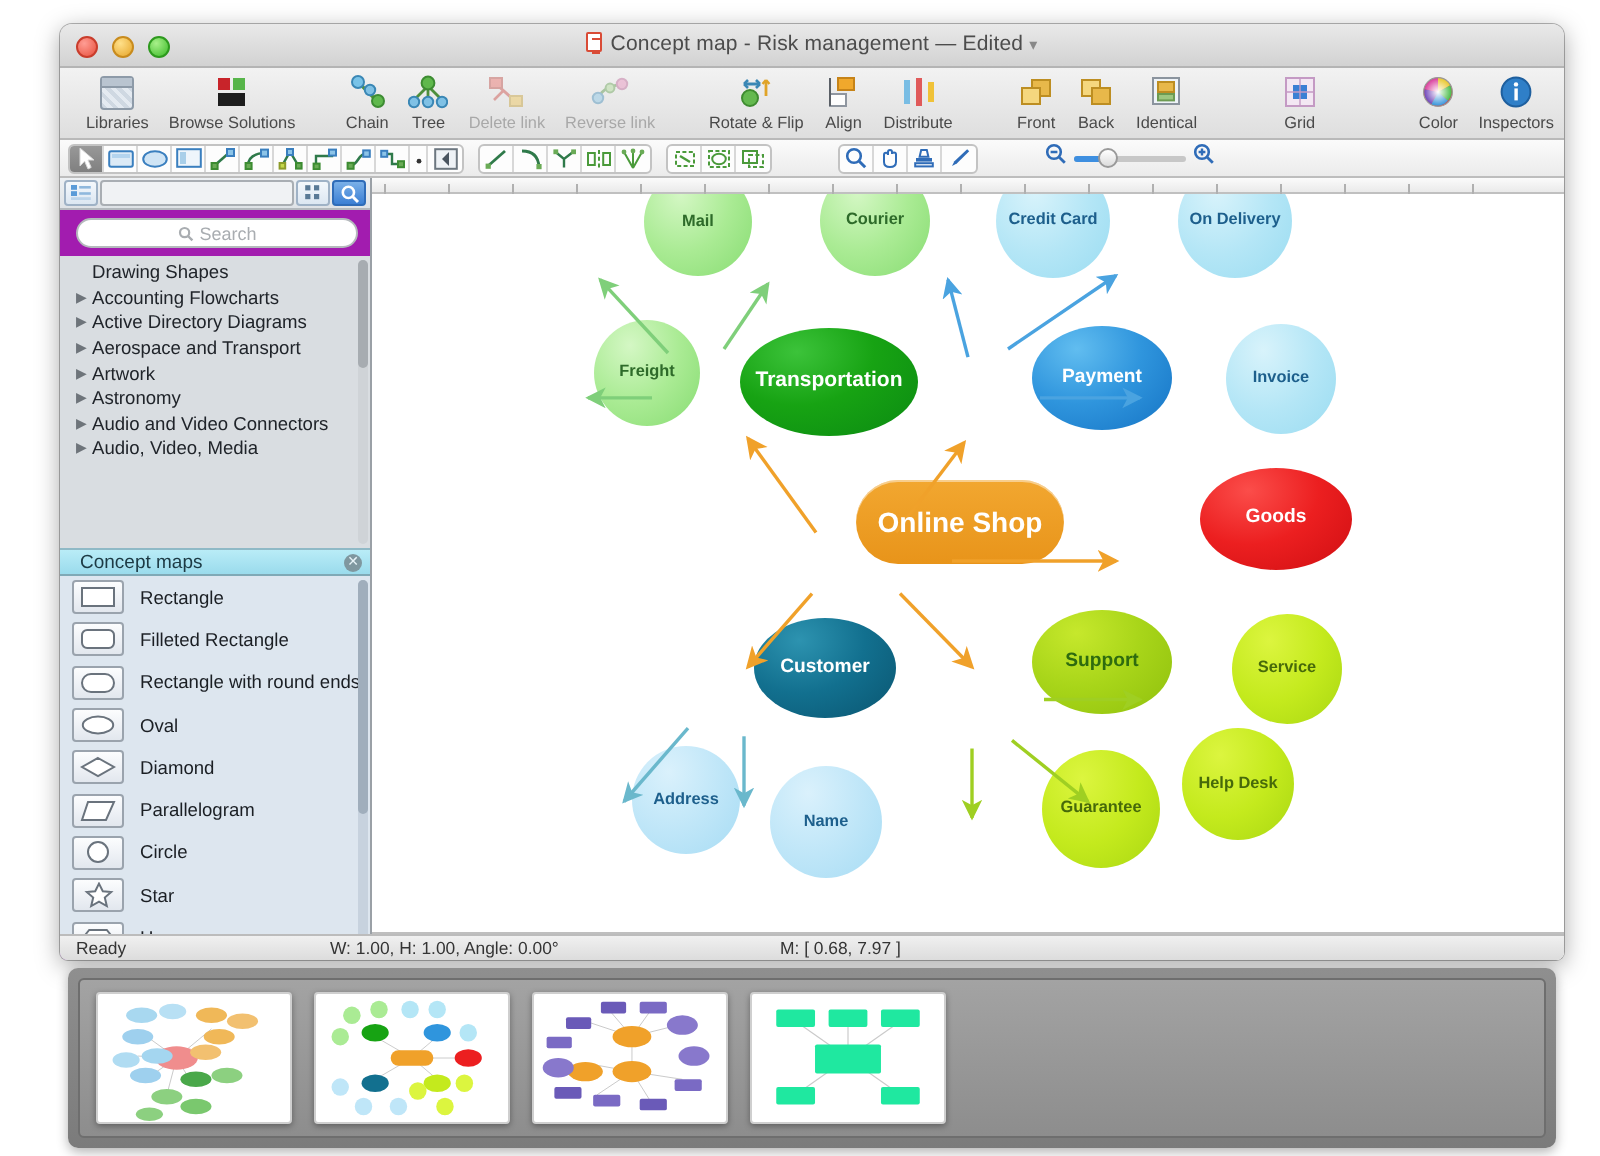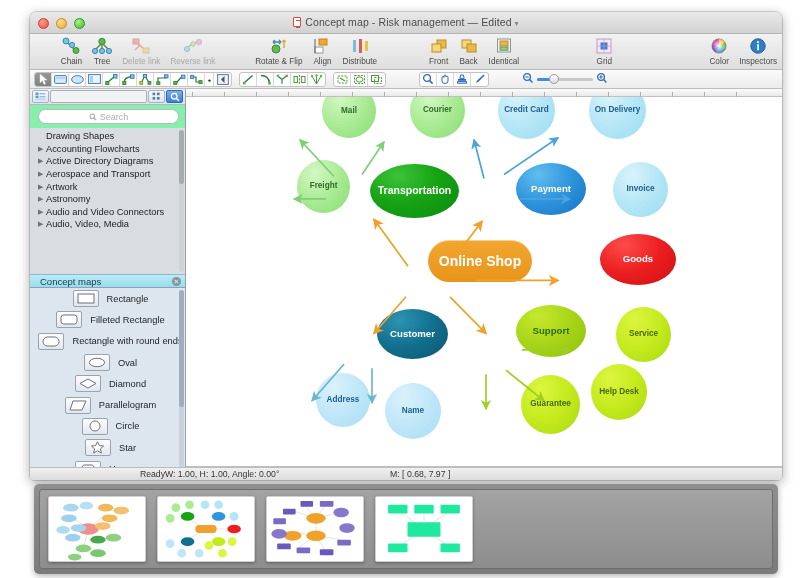--- a/index.html
+++ b/index.html
@@ -94,21 +94,21 @@
   .zoomSlider { display:flex; align-items:center; gap:3px; margin-left:2px; }
   .sliderTrack { width:56px; height:3px; background:#c7c7c7; border-radius:2px; position:relative; }
   .sliderFill { position:absolute; left:0; top:0; height:3px; width:15px; background:#3e8fe0; border-radius:2px; }
   .sliderKnob { position:absolute; left:12px; top:-4px; width:10px; height:10px; border-radius:50%;
     background:linear-gradient(#ffffff,#dcdcdc); border:0.5px solid #9a9a9a; }
 
   
   .wbody { position:relative; height:calc(468px - 22px - 36px - 19px); display:flex; }
 
   
-  .sidebar { width:156px; background:#86efac; display:flex; flex-direction:column;
+  .sidebar { width:156px; background:#a21caf; display:flex; flex-direction:column;
     border-right:1px solid #9aa0a6; }
   .sbHeader { height:16px; display:flex; align-items:center; gap:1px; padding:1px 2px;
     background:linear-gradient(#eef1f4,#dfe3e7); border-bottom:1px solid #b3b8bd; }
   .sbIcoBtn { width:17px; height:13px; display:flex; align-items:center; justify-content:center;
     border:0.5px solid #9fb2c6; border-radius:2px; background:linear-gradient(#f4f8fc,#dce7f2); }
   .sbIcoBtn.sel { background:linear-gradient(#7ab0e8,#3b7fd4); border-color:#2f6cb8; }
   .sbField { flex:1; height:13px; background:#f0f2f4; border:0.5px solid #a9aeb3; border-radius:2px; }
   .sbSearchWrap { padding:4px 6px 4px 8px; }
   .sbSearch { height:15px; border-radius:8px; background:#fff; border:0.5px solid #b5b9bd;
     display:flex; align-items:center; justify-content:center; gap:3px; }
@@ -123,21 +123,21 @@
   .sbScroll i { position:absolute; left:0; top:0; width:5px; height:38%; background:#a7acb1; border-radius:3px; display:block; }
 
   .libBar { height:14px; background:linear-gradient(#b9ecf7,#9adbec);
     border-top:1px solid #8fb9c6; border-bottom:1px solid #7fa9b6;
     display:flex; align-items:center; padding:0 4px 0 10px; }
   .libBar .t { font-size:9.5px; color:#1d3a44; flex:1; }
   .libBar .x { width:9px; height:9px; border-radius:50%; background:#7f979f; color:#e8f3f7;
     font-size:7px; line-height:9px; text-align:center; }
 
   .shapesWrap { position:relative; height:192px; background:#dde6ef; overflow:hidden; }
-  .shRow { height:21.3px; display:flex; align-items:center; padding-left:6px; gap:8px;justify-content:center; }
+  .shRow { height:21.3px; display:flex; align-items:center; padding-left:6px; gap:8px; }
   .shIco { width:26px; height:17px; border:1px solid #9aa3ad; border-radius:2px;
     background:linear-gradient(#fcfdfe,#e2e7ee); display:flex; align-items:center; justify-content:center; }
   .shLbl { font-size:9.3px; color:#1b1f24; }
 
   
   .canvasArea { flex:1; position:relative; background:#fff; display:flex; flex-direction:column; }
   .rulerTop { height:8px; background:linear-gradient(#fbfbfb,#eaeaea); border-bottom:1px solid #c0c0c0; position:relative; }
   .rulerTop i { position:absolute; top:3px; width:1px; height:5px; background:#b0b0b0; }
   .canvas { position:relative; flex:1; background:#fff; overflow:hidden; }
 
@@ -186,21 +186,21 @@
   .hScroll { flex:1; height:7px; background:#d2d2d2; border-radius:4px; position:relative; margin:0 3px; }
   .hScroll i { position:absolute; left:0; top:0; height:7px; width:86%; background:#ededed;
     border:0.5px solid #bcbcbc; border-radius:4px; display:block; }
   .resizeGrip { width:11px; height:11px;
     background: repeating-linear-gradient(135deg,#9fd4e4 0 1px,transparent 1px 3px); }
 
   
   .statusbar { position:absolute; left:0; right:0; bottom:0; height:13px;
     background:linear-gradient(#f0f0f0,#dcdcdc); border-top:1px solid #bcbcbc;
     display:flex; align-items:center; font-size:8.7px; color:#343434; }
-  .statusbar .s1 { padding-left:8px; width:135px;text-align:right; }
+  .statusbar .s1 { padding-left:8px; width:135px; }
   .statusbar .s2 { width:225px; }
   .statusbar .s3 { }
 
   
   .tray { position:absolute; left:34px; top:484px; width:744px; height:90px;
     background:linear-gradient(#8f8f8f,#7b7b7b); border-radius:5px;
     box-shadow:0 2px 6px rgba(0,0,0,0.3); padding:5px; }
   .trayInner { width:100%; height:100%; background:linear-gradient(#a3a3a3,#8d8d8d);
     border:1px solid #6e6e6e; border-radius:3px; display:flex; align-items:center;
     gap:11px; padding:0 8px; }
@@ -221,20 +221,38 @@
         <div class="tl y"></div>
         <div class="tl g"></div>
       </div>
       <div class="title">
         <span class="doc-badge"></span><span>Concept map - Risk management</span>&nbsp;<span>— Edited</span><span class="title-chev">▾</span>
       </div>
     </div>
 
     <div class="ribbon">
 
+      <div class="tgroup">
+        <div class="tbtn" style="margin-left:8px;">
+          <div class="ic">
+              <div class="libIcon"></div>
+            </div>
+          <div class="lb">Libraries</div>
+        </div>
+        <div class="tbtn">
+          <div class="ic">
+            <svg width="18" height="18" viewBox="0 0 18 18">
+              <rect x="2" y="2" width="6" height="6" fill="#c8242a"></rect>
+              <rect x="9.5" y="2" width="6" height="6" fill="#57b54a"></rect>
+              <rect x="2" y="9.5" width="13.5" height="6.5" fill="#1d1d1d"></rect>
+            </svg>
+          </div>
+          <div class="lb">Browse Solutions</div>
+        </div>
+      </div>
 
       <div class="tsep" style="visibility:hidden;width:18px;"></div>
 
       <div class="tgroup">
         <div class="tbtn">
           <div class="ic">
             <svg width="20" height="18" viewBox="0 0 20 18">
               <line x1="5" y1="4" x2="14" y2="13" stroke="#4e8f3c" stroke-width="1.6"></line>
               <circle cx="5" cy="4" r="3" fill="#79c3e8" stroke="#3a87b5"></circle>
               <circle cx="11" cy="8" r="2.6" fill="#7fc1e5" stroke="#3a87b5"></circle>

